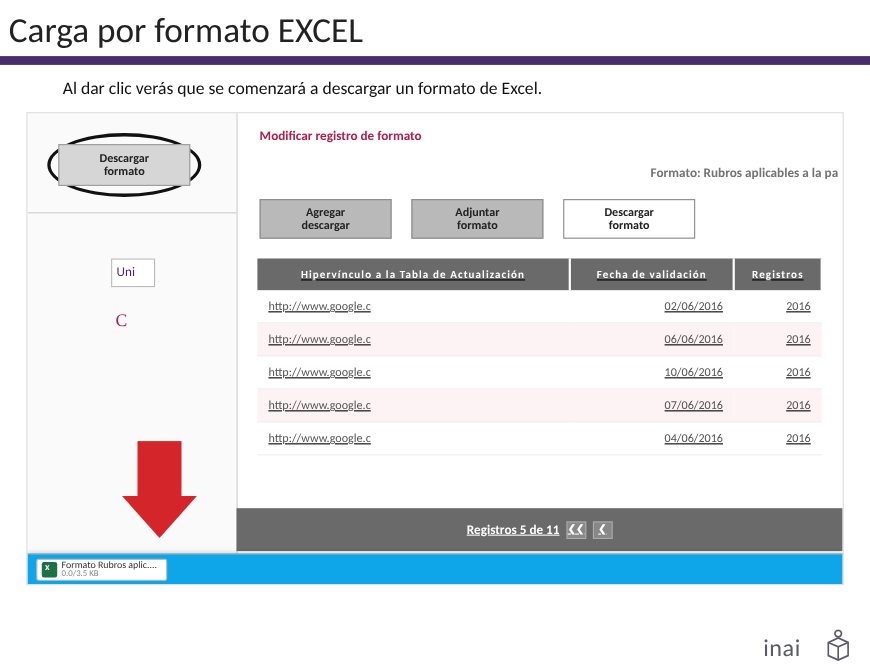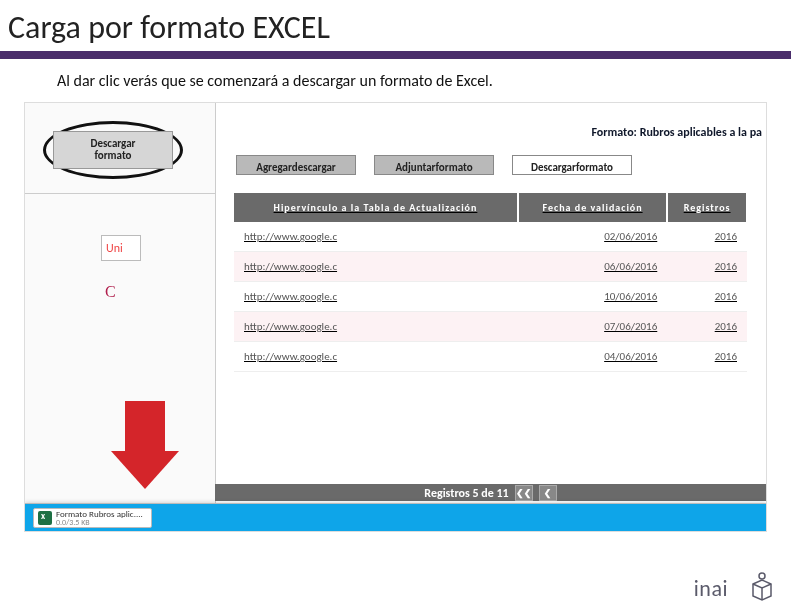--- a/index.html
+++ b/index.html
@@ -78,21 +78,21 @@
   }
   .left-uni {
     position: absolute;
     left: 76px;
     top: 132px;
     width: 40px;
     height: 26px;
     border: 1px solid #bbb;
     background: #fff;
     font-size: 12px;
-    color: #ef4444;
+    color: #4c1d95;
     display: flex;
     align-items: center;
     padding-left: 4px;
   }
   .left-c {
     position: absolute;
     left: 80px;
     top: 180px;
     font-size: 16px;
     color: #b01e4c;
@@ -113,39 +113,40 @@
     color: #b01e4c;
     font-weight: bold;
     font-size: 12px;
     padding: 6px 20px;
   }
   .formato-line {
     text-align: right;
     padding: 14px 4px 10px 20px;
     font-size: 12px;
     font-weight: bold;
-    color: #0f172a;
+    color: #737373;
     white-space: nowrap;
     overflow: hidden;
   }
   .btn-row {
     display: flex;
     gap: 18px;
     padding: 6px 20px 14px 20px;
   }
   .gray-btn {
     background: #b9b9b9;
     border: 1px solid #888;
     color: #222;
     font-weight: bold;
     font-size: 11px;
     width: 120px;
-    height: 20px;
-    display: flex;
-    align-items: flex-end;
+    height: 36px;
+    display: flex;
+    flex-direction: column;
+    align-items: center;
     justify-content: center;
     line-height: 1.1;
   }
   .white-btn {
     background: #fff;
     border: 1px solid #888;
   }
   
   .tbl {
     margin: 4px 18px 0 18px;
@@ -178,25 +179,26 @@
   
   .reg-bar {
     position: absolute;
     left: 190px;
     right: 0;
     bottom: 30px;
     background: #6a6a6a;
     color: #fff;
     font-weight: bold;
     font-size: 12px;
-    height: 17px;
+    height: 39px;
     display: flex;
     align-items: center;
     justify-content: center;
     gap: 6px;
+    text-decoration: underline;
   }
   .reg-bar .pager {
     background: #888;
     color: #fff;
     width: 18px;
     height: 16px;
     font-size: 9px;
     display: inline-flex;
     align-items: center;
     justify-content: center;
@@ -308,20 +310,21 @@
         <span>Descargar</span>
         <span>formato</span>
       </div>
     </div>
     <div class="left-divider"></div>
     <div class="left-uni">Uni</div>
     <div class="left-c">C</div>
   </div>
 
   <div class="right-panel">
+    <div class="modificar-title">Modificar registro de formato</div>
     <div class="formato-line">Formato: Rubros aplicables a la pa</div>
 
     <div class="btn-row">
       <div class="gray-btn">
         <span>Agregar</span>
         <span>descargar</span>
       </div>
       <div class="gray-btn">
         <span>Adjuntar</span>
         <span>formato</span>

